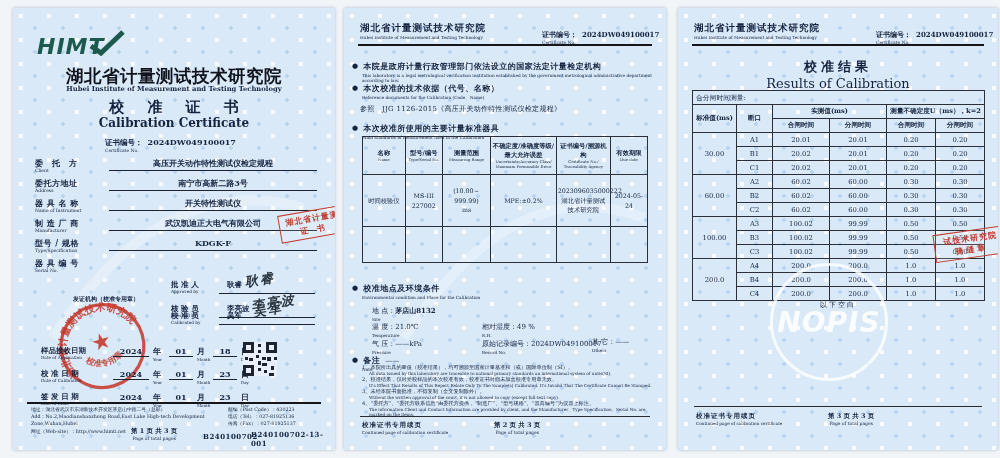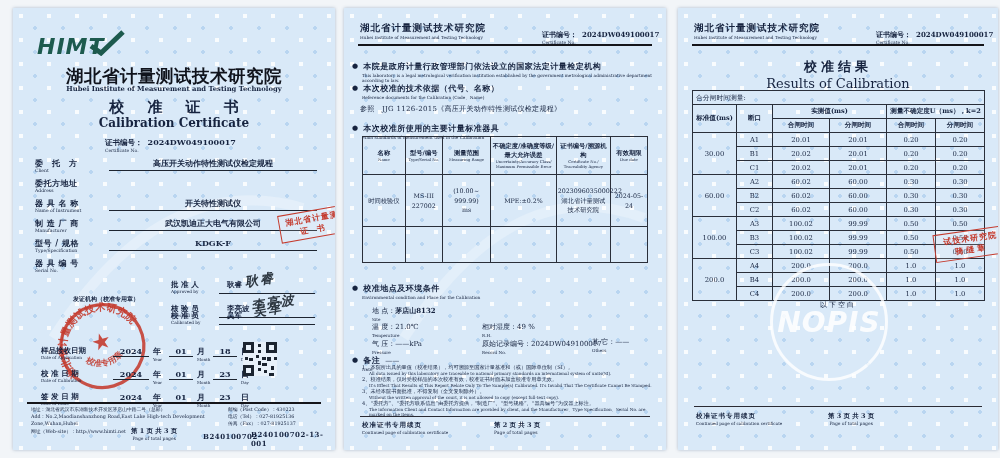--- a/index.html
+++ b/index.html
@@ -133,20 +133,21 @@
           <span class="cn">委　托　方</span>
           <span class="en">Client</span>
         </span>
       <span class="fline">高压开关动作特性测试仪检定规程</span>
     </div>
     <div class="frow" style="top:170px">
       <span class="flabel">
           <span class="cn">委托方地址</span>
           <span class="en">Address</span>
         </span>
+      <span class="fline">南宁市高新二路3号</span>
     </div>
     <div class="frow" style="top:190px">
       <span class="flabel">
           <span class="cn">器 具 名 称</span>
           <span class="en">Name of Instrument</span>
         </span>
       <span class="fline">开关特性测试仪</span>
     </div>
     <div class="frow" style="top:230px">
       <span class="flabel">
@@ -464,21 +465,21 @@
       <div class="note-en">Without the written approval of the court, it is not allowed to copy (except full-text copy).</div>
       <div class="note-cn">4、“委托方”、“委托方联系信息”由委托方提供，“制造厂”、“型号规格”、“器具编号”为仪器上标注。</div>
       <div class="note-en">The information Client and Contact Information are provided by client, and the Manufacturer、Type Specification、Serial No. are marked on the items.</div>
     </div>
 
     <div class="thinline" style="top:408px"></div>
     <div class="abs" style="left:18px;top:413px">
       <div class="cont-cn">校准证书专用续页</div>
       <div class="cont-en">Continued page of calibration certificate</div>
     </div>
-    <div class="abs" style="left:150px;top:413px;">
+    <div class="abs" style="left:150px;top:413px;text-align:center">
       <div class="f-page-cn">第 2 页 共 3 页</div>
       <div class="f-page-en">Page of  total pages</div>
     </div>
   </div>
 
   <div class="page p3">
     <div class="abs" style="left:16px;top:14px">
       <div class="h2-cn">湖北省计量测试技术研究院</div>
       <div class="h2-en">Hubei Institute of Measurement and Testing Technology</div>
     </div>

